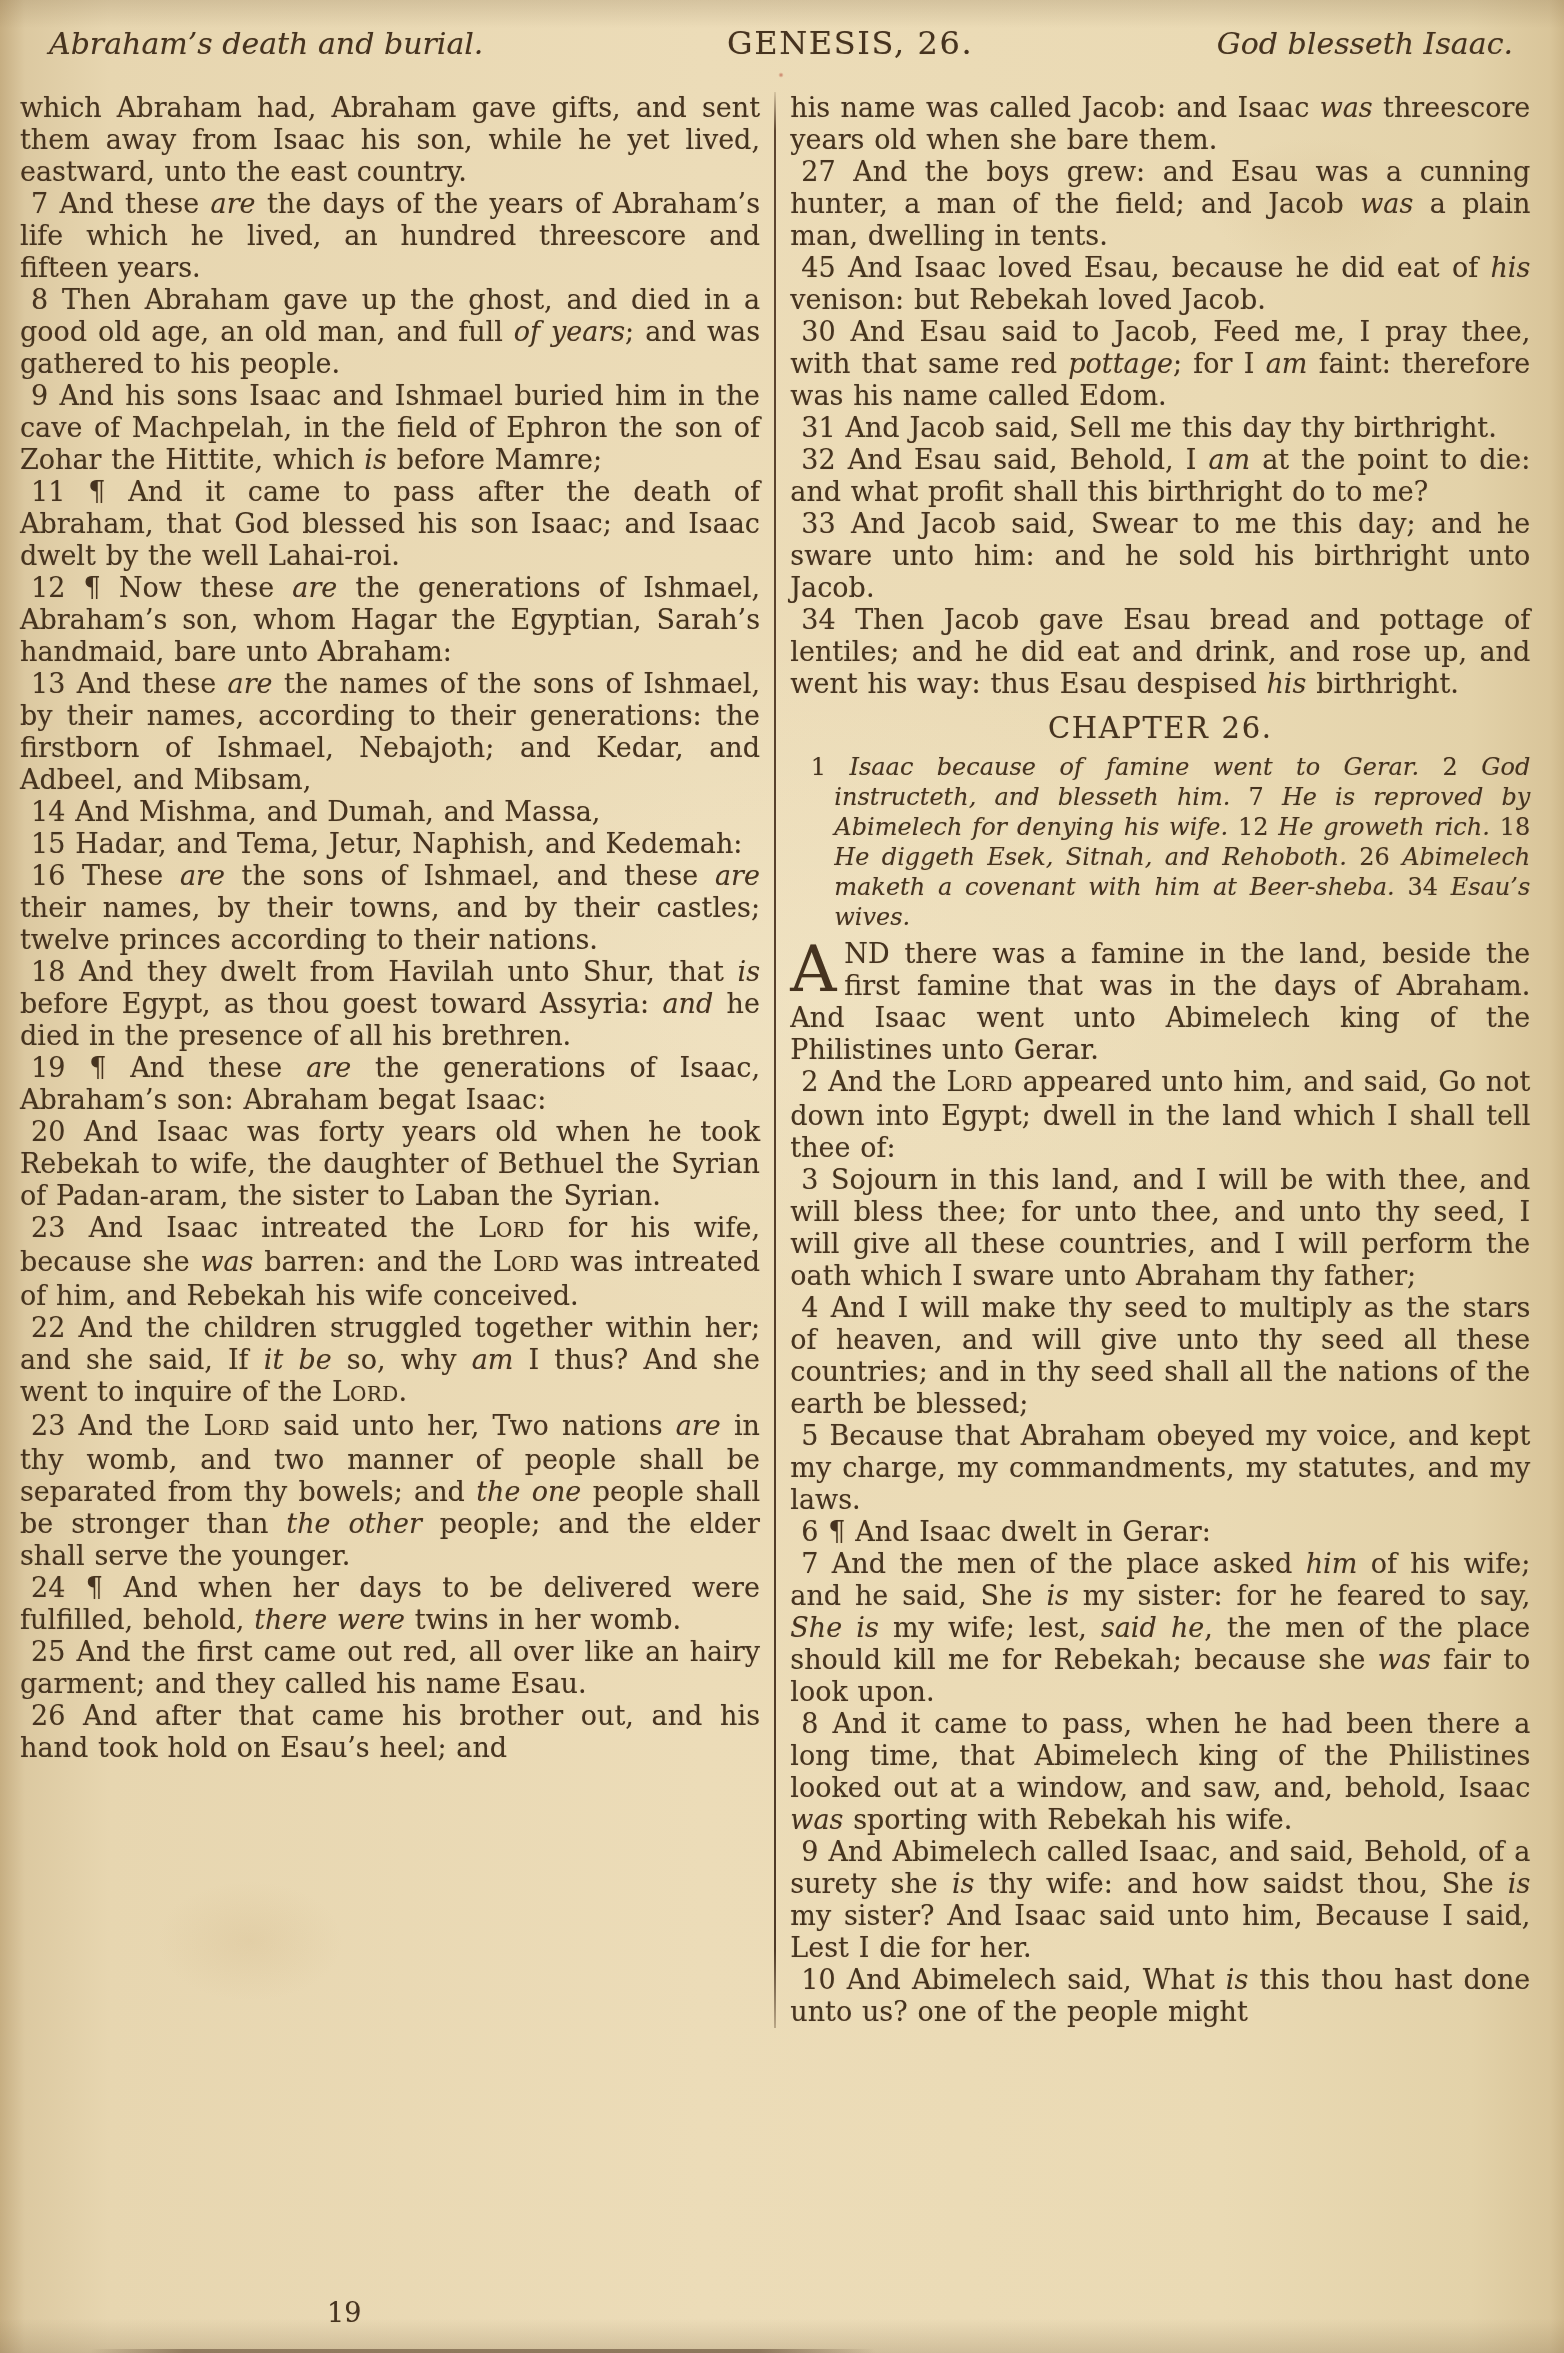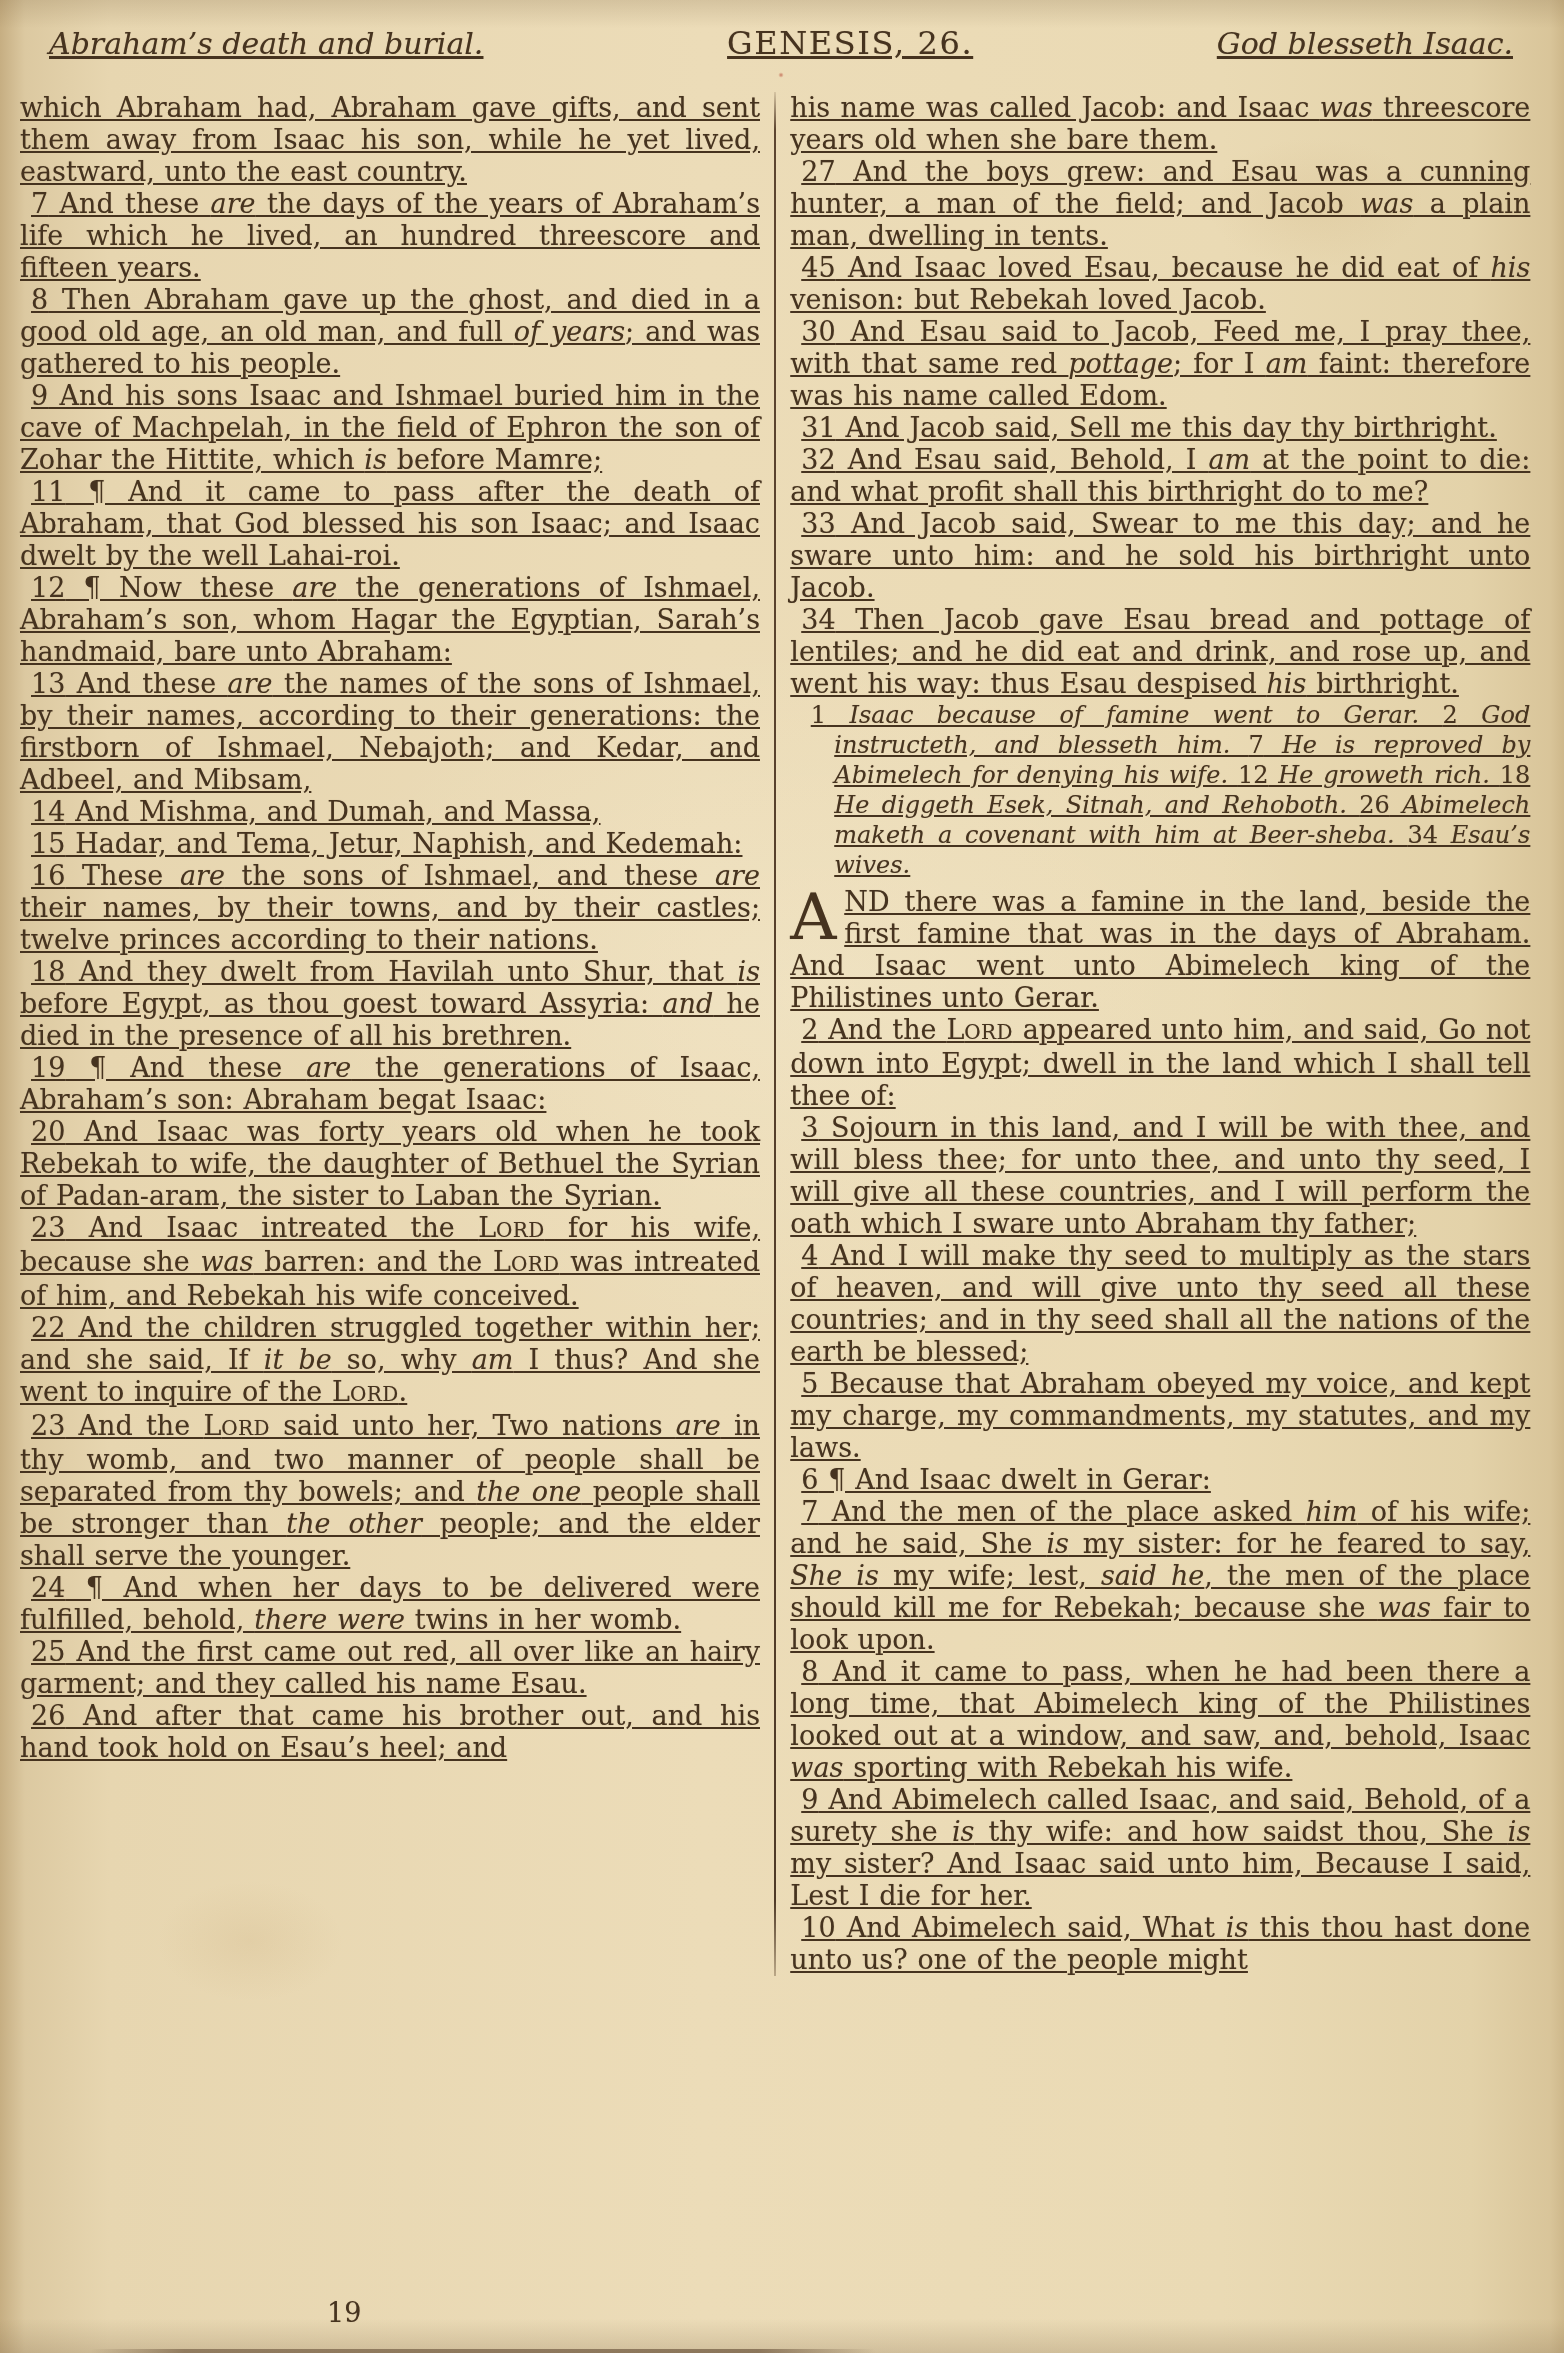--- a/index.html
+++ b/index.html
@@ -10,21 +10,20 @@
     font-family:"DejaVu Serif","Liberation Serif",serif;
     color:#46331f;
     overflow:hidden;
     background:
       radial-gradient(3.9px 3.9px at 781px 75px, rgba(170,40,25,.55), transparent 70%),
       radial-gradient(156px 94px at 1315px 203px, rgba(185,148,92,.12), transparent 70%),
       radial-gradient(133px 86px at 250px 1941px, rgba(180,142,86,.12), transparent 70%),
       radial-gradient(704px 469px at 52% 42%, rgba(255,250,232,.20), transparent 75%),
       linear-gradient(180deg, rgba(120,95,60,.20) 0, rgba(120,95,60,0) 1.2%, rgba(120,95,60,0) 98.5%, rgba(110,85,55,.22) 100%),
       linear-gradient(90deg, #c6ae82 0, #dcc9a1 1.6%, #e7d6b0 7%, #ecdcb8 45%, #eadab4 78%, #e3d2a9 94%, #d9c59a 99%, #cdb78a 100%);
-    text-decoration: underline;
   }
   .page::after { 
     content:''; position:absolute; left:90px; right:689px; bottom:0; height:5.5px;
     border-radius:3.9px 3.9px 0 0;
     background:linear-gradient(90deg, transparent, rgba(70,45,25,.45) 12%, rgba(70,45,25,.5) 85%, transparent);
   }
   .header { display:flex; justify-content:space-between; align-items:baseline; padding:23.5px 52px 0 49px; }
   .run-left,.run-right { font-style:italic; font-size:30px; }
   .run-center { font-size:32px; letter-spacing:1.6px; }
   .columns { display:flex; margin:30px 11px 0 20px; }
@@ -77,20 +76,21 @@
     <div class="divider"></div>
     <div class="col" id="col-right">
         <p class="verse flush">his name was called Jacob: and Isaac <i>was</i> threescore years old when she bare them.</p>
         <p class="verse"><span class="vnum">27</span> And the boys grew: and Esau was a cunning hunter, a man of the field; and Jacob <i>was</i> a plain man, dwelling in tents.</p>
         <p class="verse"><span class="vnum">45</span> And Isaac loved Esau, because he did eat of <i>his</i> venison: but Rebekah loved Jacob.</p>
         <p class="verse"><span class="vnum">30</span> And Esau said to Jacob, Feed me, I pray thee, with that same red <i>pottage</i>; for I <i>am</i> faint: therefore was his name called Edom.</p>
         <p class="verse"><span class="vnum">31</span> And Jacob said, Sell me this day thy birthright.</p>
         <p class="verse"><span class="vnum">32</span> And Esau said, Behold, I <i>am</i> at the point to die: and what profit shall this birthright do to me?</p>
         <p class="verse"><span class="vnum">33</span> And Jacob said, Swear to me this day; and he sware unto him: and he sold his birthright unto Jacob.</p>
         <p class="verse"><span class="vnum">34</span> Then Jacob gave Esau bread and pottage of lentiles; and he did eat and drink, and rose up, and went his way: thus Esau despised <i>his</i> birthright.</p>
+        <div class="chapter-heading">CHAPTER 26.</div>
         <p class="summary"><span class="rm">1</span> Isaac because of famine went to Gerar. <span class="rm">2</span> God instructeth, and blesseth him. <span class="rm">7</span> He is reproved by Abimelech for denying his wife. <span class="rm">12</span> He groweth rich. <span class="rm">18</span> He diggeth Esek, Sitnah, and Rehoboth. <span class="rm">26</span> Abimelech maketh a covenant with him at Beer-sheba. <span class="rm">34</span> Esau’s wives.</p>
         <p class="verse flush"><span class="dropcap">A</span>ND there was a famine in the land, beside the first famine that was in the days of Abraham. And Isaac went unto Abimelech king of the Philistines unto Gerar.</p>
         <p class="verse"><span class="vnum">2</span> And the <span class="sc">L<span class="sc-rest">ORD</span></span> appeared unto him, and said, Go not down into Egypt; dwell in the land which I shall tell thee of:</p>
         <p class="verse"><span class="vnum">3</span> Sojourn in this land, and I will be with thee, and will bless thee; for unto thee, and unto thy seed, I will give all these countries, and I will perform the oath which I sware unto Abraham thy father;</p>
         <p class="verse"><span class="vnum">4</span> And I will make thy seed to multiply as the stars of heaven, and will give unto thy seed all these countries; and in thy seed shall all the nations of the earth be blessed;</p>
         <p class="verse"><span class="vnum">5</span> Because that Abraham obeyed my voice, and kept my charge, my commandments, my statutes, and my laws.</p>
         <p class="verse"><span class="vnum">6</span> ¶ And Isaac dwelt in Gerar:</p>
         <p class="verse"><span class="vnum">7</span> And the men of the place asked <i>him</i> of his wife; and he said, She <i>is</i> my sister: for he feared to say, <i>She is</i> my wife; lest, <i>said he</i>, the men of the place should kill me for Rebekah; because she <i>was</i> fair to look upon.</p>
         <p class="verse"><span class="vnum">8</span> And it came to pass, when he had been there a long time, that Abimelech king of the Philistines looked out at a window, and saw, and, behold, Isaac <i>was</i> sporting with Rebekah his wife.</p>
         <p class="verse"><span class="vnum">9</span> And Abimelech called Isaac, and said, Behold, of a surety she <i>is</i> thy wife: and how saidst thou, She <i>is</i> my sister? And Isaac said unto him, Because I said, Lest I die for her.</p>

